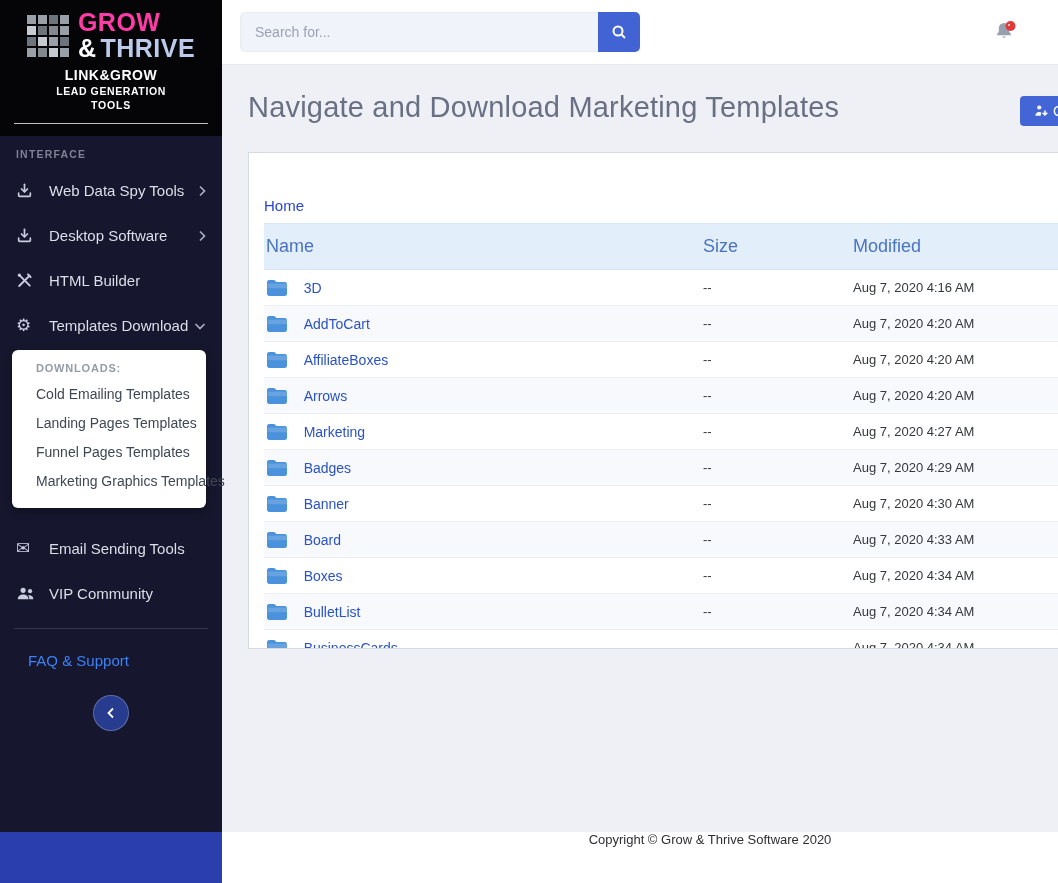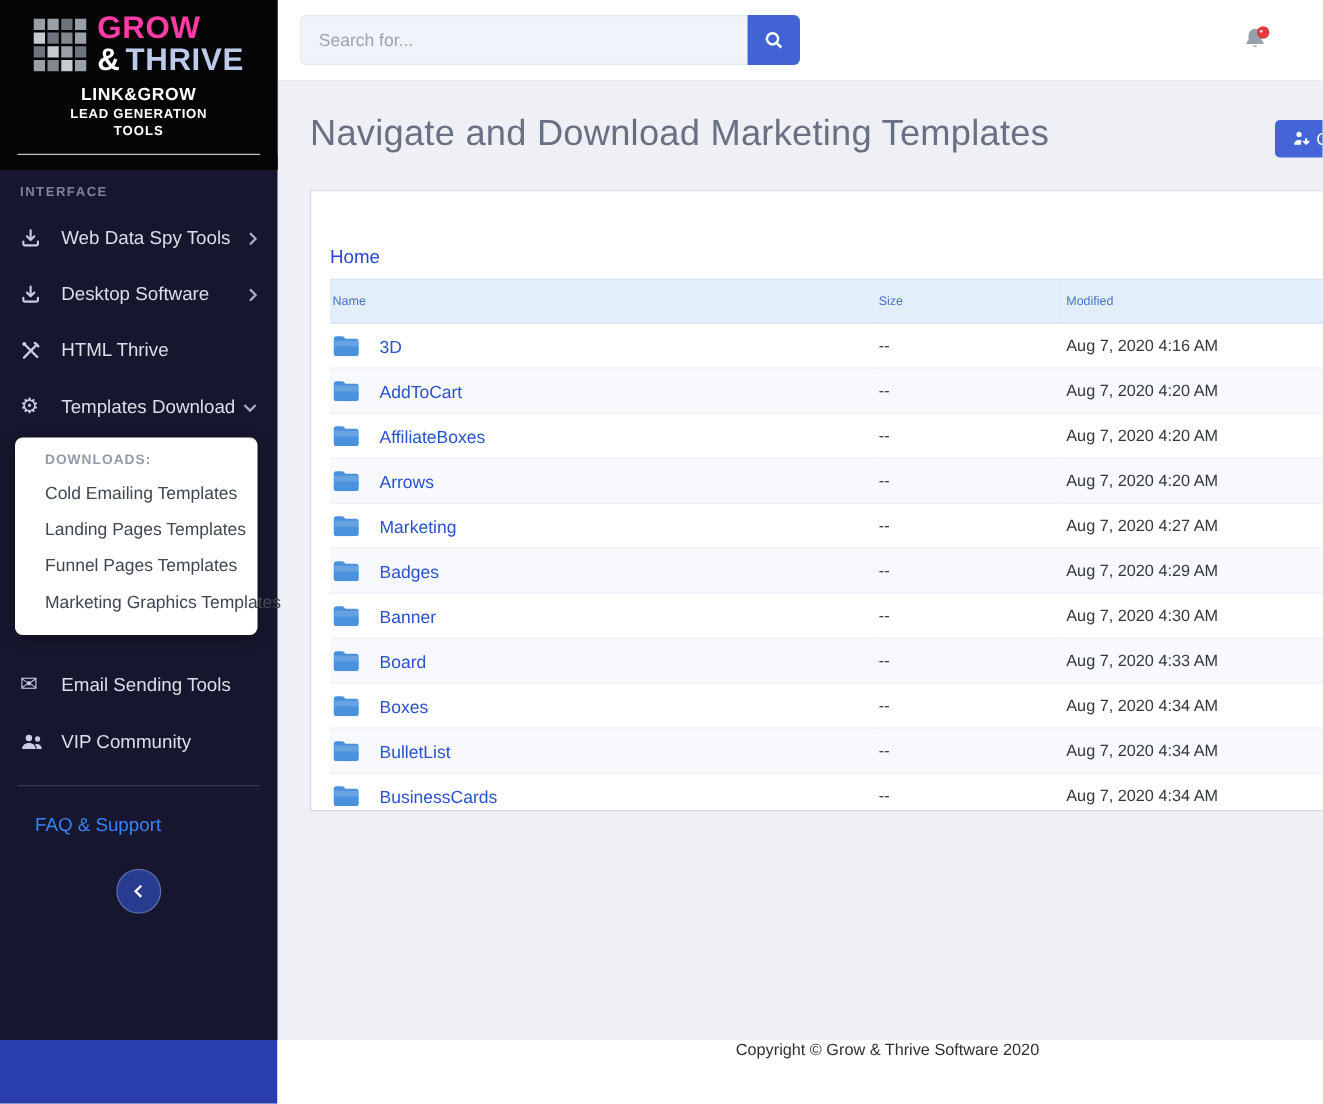--- a/index.html
+++ b/index.html
@@ -103,21 +103,21 @@
     overflow:hidden;
   }
   .breadcrumb { font-size:15px; margin-bottom:9px; }
   .breadcrumb a { color:#2946cd; text-decoration:none; cursor:pointer; }
 
   table.files { width:100%; border-collapse:collapse; }
   table.files col.c-name { width:437px; }
   table.files col.c-size { width:150px; }
   table.files thead th {
     background:#e3eefb; color:#4a74c0; font-weight:400; text-align:left;
-    font-size:10px; height:35px; padding:0 2px;
+    font-size:18px; height:46px; padding:0 2px;
     border-top:1px solid #d8e5f5; border-bottom:1px solid #d4e2f3; cursor:pointer;
   }
   table.files tbody td {
     height:36px; padding:0 2px; border-bottom:1px solid #edeff3;
     font-size:13px; color:#33383d;
   }
   table.files tbody tr:nth-of-type(even) { background:#f7f9fd; }
   td.name-cell a { color:#2a52c8; font-size:14px; text-decoration:none; cursor:pointer; }
   .folder-svg { vertical-align:-3px; margin-right:12px; }
   td.size-cell { color:#3c4146; }
@@ -204,21 +204,21 @@
 
   <div class="menu-item">
     <span class="micon">
       <svg width="17" height="17" viewBox="0 0 16 16" fill="none" stroke="#c9cde0" stroke-width="1.8" stroke-linecap="round">
           <path d="M3 13.2L12.8 3.4"></path>
           <path d="M11.2 2.2l2.6 2.6"></path>
           <path d="M3.4 3.2L13 12.8"></path>
           <circle cx="3.2" cy="3" r="1.5" fill="#c9cde0" stroke="none"></circle>
         </svg>
     </span>
-    <span>HTML Thrive</span>
+    <span>HTML Builder</span>
   </div>
 
   <div class="menu-item">
     <span class="micon">
         <i class="uicon">⚙</i>
       </span>
     <span>Templates Download</span>
     <span class="chev">
       <svg width="12" height="8" viewBox="0 0 12 8" fill="none" stroke="#aab0c4" stroke-width="1.7">
           <path d="M1.5 2L6 6.5 10.5 2"></path>

